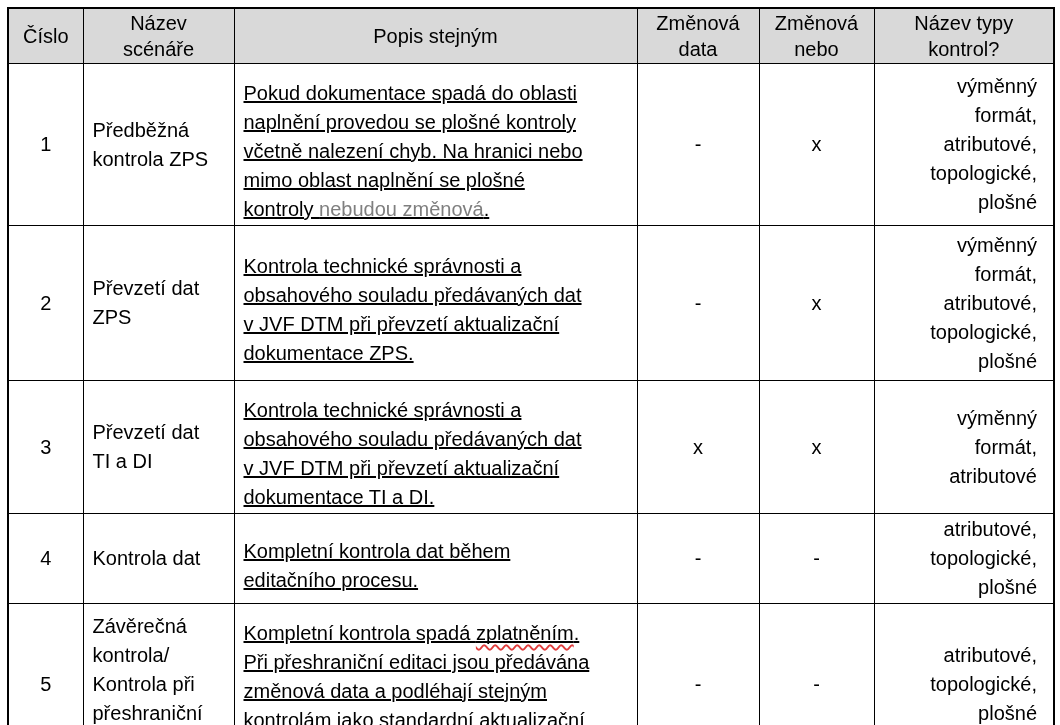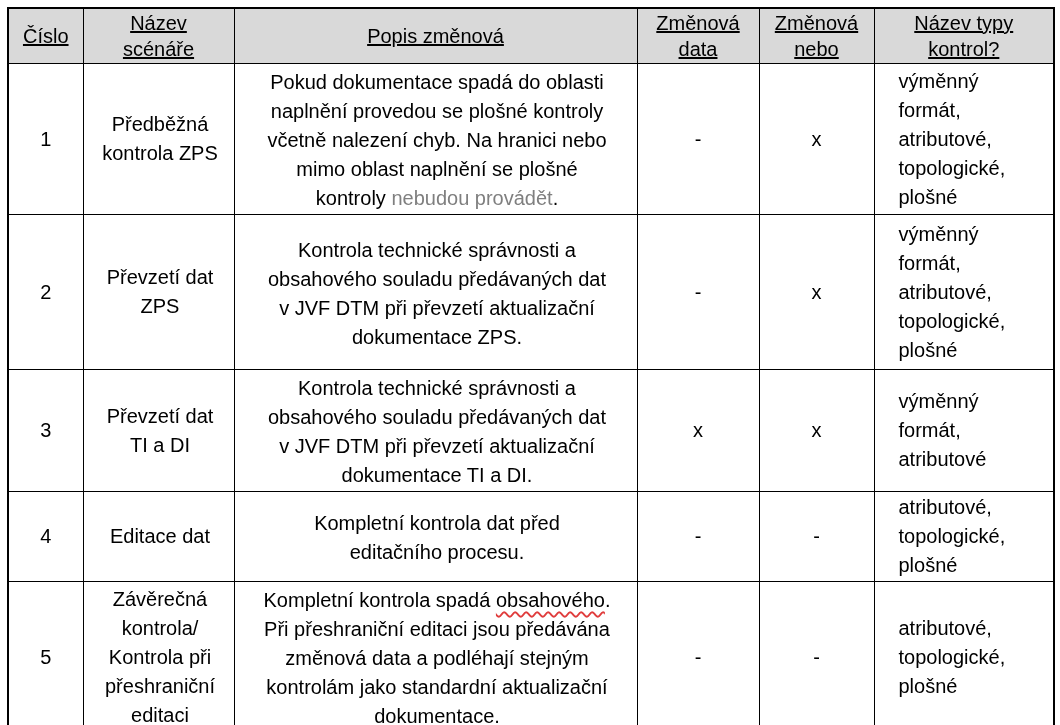--- a/index.html
+++ b/index.html
@@ -34,25 +34,25 @@
     overflow:hidden;
   }
   th{
     background:var(--header-bg);
     text-align:center;
     line-height:26px;
     white-space:pre-line;
     padding:1px 4px;
   }
   td.c-num{text-align:center;padding:1px 4px;}
-  td.c-name{text-align:center;padding:1px 6px 1px 9px;white-space:pre-line;}
-  td.c-desc{text-align:center;padding:4px 6px 1px 9px;white-space:pre-line;}
+  td.c-name{text-align:left;padding:1px 6px 1px 9px;white-space:pre-line;}
+  td.c-desc{text-align:left;padding:15px 6px 1px 9px;white-space:pre-line;text-decoration:underline;}
   td.c-data{text-align:center;padding:1px 4px;}
-  td.c-kontroly{text-align:left;padding:1px 24px;white-space:pre-line;}
-  tr.hdr{height:55px;text-decoration:underline;}
+  td.c-kontroly{text-align:right;padding:1px 16px;white-space:pre-line;}
+  tr.hdr{height:55px;}
   tr.r1{height:151px;}
   tr.r2{height:155px;}
   tr.r3{height:119px;}
   tr.r4{height:86px;}
   tr.r5{height:145px;}
   .muted{color:var(--muted-text);}
   .misspelled{
     text-decoration:underline wavy var(--spellcheck-red) 1.5px;
     text-decoration-skip-ink:none;
     text-underline-offset:4px;
@@ -68,39 +68,39 @@
     <col style="width:403px">
     <col style="width:122px">
     <col style="width:115px">
     <col style="width:180px">
   </colgroup>
   <thead>
     <tr class="hdr">
       <th>Číslo</th>
       <th>Název
 scénáře</th>
-      <th>Popis změnová</th>
+      <th>Popis stejným</th>
       <th>Změnová
 data</th>
       <th>Změnová
 nebo</th>
       <th>Název typy
 kontrol?</th>
     </tr>
   </thead>
   <tbody>
     <tr class="r1">
       <td class="c-num">1</td>
       <td class="c-name">Předběžná
 kontrola ZPS</td>
       <td class="c-desc"><span>Pokud dokumentace spadá do oblasti
 naplnění provedou se plošné kontroly
 včetně nalezení chyb. Na hranici nebo
 mimo oblast naplnění se plošné
-kontroly </span><span class="muted">nebudou provádět</span><span>.</span></td>
+kontroly </span><span class="muted">nebudou změnová</span><span>.</span></td>
       <td class="c-data">-</td>
       <td class="c-data">x</td>
       <td class="c-kontroly">výměnný
 formát,
 atributové,
 topologické,
 plošné</td>
     </tr>
     <tr class="r2">
       <td class="c-num">2</td>
@@ -127,37 +127,37 @@
 v JVF DTM při převzetí aktualizační
 dokumentace TI a DI.</span></td>
       <td class="c-data">x</td>
       <td class="c-data">x</td>
       <td class="c-kontroly">výměnný
 formát,
 atributové</td>
     </tr>
     <tr class="r4">
       <td class="c-num">4</td>
-      <td class="c-name">Editace dat</td>
-      <td class="c-desc"><span>Kompletní kontrola dat před
+      <td class="c-name">Kontrola dat</td>
+      <td class="c-desc"><span>Kompletní kontrola dat během
 editačního procesu.</span></td>
       <td class="c-data">-</td>
       <td class="c-data">-</td>
       <td class="c-kontroly">atributové,
 topologické,
 plošné</td>
     </tr>
     <tr class="r5">
       <td class="c-num">5</td>
       <td class="c-name">Závěrečná
 kontrola/
 Kontrola při
 přeshraniční
 editaci</td>
-      <td class="c-desc"><span>Kompletní kontrola spadá </span><span class="misspelled">obsahového</span><span>.
+      <td class="c-desc"><span>Kompletní kontrola spadá </span><span class="misspelled">zplatněním</span><span>.
 Při přeshraniční editaci jsou předávána
 změnová data a podléhají stejným
 kontrolám jako standardní aktualizační
 dokumentace.</span></td>
       <td class="c-data">-</td>
       <td class="c-data">-</td>
       <td class="c-kontroly">atributové,
 topologické,
 plošné</td>
     </tr>

